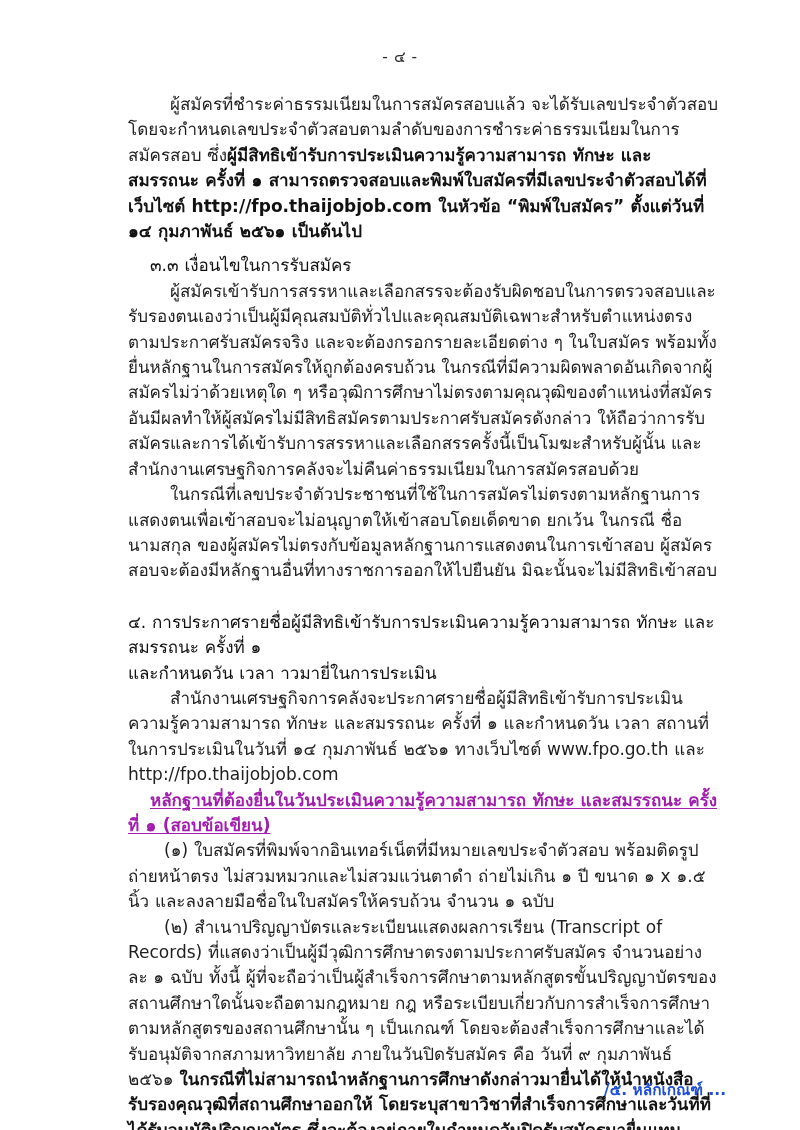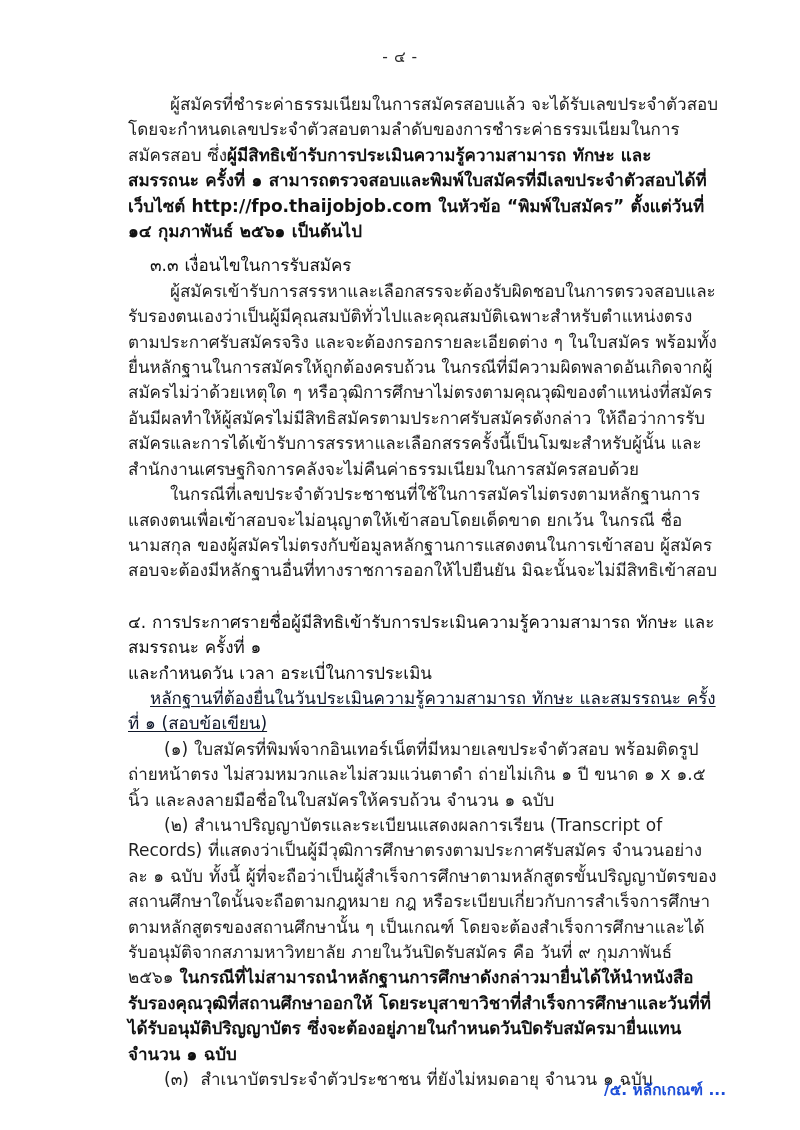--- a/index.html
+++ b/index.html
@@ -52,24 +52,24 @@
     text-indent: 22px;
   }
   .ind-item {
     text-indent: 36px;
   }
   .bold {
     font-weight: bold;
     color: #121212;
   }
   .heading-underline {
-    font-weight: normal;
+    font-weight: bold;
     text-decoration: underline;
     text-underline-offset: 2px;
-    color: #0f172a;
+    color: #a21caf;
   }
   .sec-title {
     font-weight: normal;
     color: #101010;
   }
   .gap-sm { height: 9px; }
   .gap-lg { height: 26px; }
   .footer-note {
     position: absolute;
     right: 74px;
@@ -94,22 +94,23 @@
 
     <p class="ind-heading sec-title">๓.๓ เงื่อนไขในการรับสมัคร</p>
 
     <p class="ind-first">ผู้สมัครเข้ารับการสรรหาและเลือกสรรจะต้องรับผิดชอบในการตรวจสอบและรับรองตนเองว่าเป็นผู้มีคุณสมบัติทั่วไปและคุณสมบัติเฉพาะสำหรับตำแหน่งตรงตามประกาศรับสมัครจริง และจะต้องกรอกรายละเอียดต่าง ๆ ในใบสมัคร พร้อมทั้งยื่นหลักฐานในการสมัครให้ถูกต้องครบถ้วน ในกรณีที่มีความผิดพลาดอันเกิดจากผู้สมัครไม่ว่าด้วยเหตุใด ๆ หรือวุฒิการศึกษาไม่ตรงตามคุณวุฒิของตำแหน่งที่สมัครอันมีผลทำให้ผู้สมัครไม่มีสิทธิสมัครตามประกาศรับสมัครดังกล่าว ให้ถือว่าการรับสมัครและการได้เข้ารับการสรรหาและเลือกสรรครั้งนี้เป็นโมฆะสำหรับผู้นั้น และสำนักงานเศรษฐกิจการคลังจะไม่คืนค่าธรรมเนียมในการสมัครสอบด้วย</p>
 
     <p class="ind-first">ในกรณีที่เลขประจำตัวประชาชนที่ใช้ในการสมัครไม่ตรงตามหลักฐานการแสดงตนเพื่อเข้าสอบจะไม่อนุญาตให้เข้าสอบโดยเด็ดขาด ยกเว้น ในกรณี ชื่อ นามสกุล ของผู้สมัครไม่ตรงกับข้อมูลหลักฐานการแสดงตนในการเข้าสอบ ผู้สมัครสอบจะต้องมีหลักฐานอื่นที่ทางราชการออกให้ไปยืนยัน มิฉะนั้นจะไม่มีสิทธิเข้าสอบ</p>
 
     <div class="gap-lg"></div>
 
     <p class="sec-title">๔. การประกาศรายชื่อผู้มีสิทธิเข้ารับการประเมินความรู้ความสามารถ ทักษะ และสมรรถนะ ครั้งที่ ๑</p>
-    <p class="sec-title">และกำหนดวัน เวลา อระเบี่ในการประเมิน</p>
+    <p class="sec-title">และกำหนดวัน เวลา าวมายี่ในการประเมิน</p>
 
+    <p class="ind-first">สำนักงานเศรษฐกิจการคลังจะประกาศรายชื่อผู้มีสิทธิเข้ารับการประเมินความรู้ความสามารถ ทักษะ และสมรรถนะ ครั้งที่ ๑ และกำหนดวัน เวลา สถานที่ในการประเมินในวันที่ ๑๔ กุมภาพันธ์ ๒๕๖๑ ทางเว็บไซต์ www.fpo.go.th และ http://fpo.thaijobjob.com</p>
 
     <p class="ind-heading heading-underline">หลักฐานที่ต้องยื่นในวันประเมินความรู้ความสามารถ ทักษะ และสมรรถนะ ครั้งที่ ๑ (สอบข้อเขียน)</p>
 
     <p class="ind-item"><span>(๑)</span> <span>ใบสมัครที่พิมพ์จากอินเทอร์เน็ตที่มีหมายเลขประจำตัวสอบ พร้อมติดรูปถ่ายหน้าตรง ไม่สวมหมวกและไม่สวมแว่นตาดำ ถ่ายไม่เกิน ๑ ปี ขนาด ๑ x ๑.๕ นิ้ว และลงลายมือชื่อในใบสมัครให้ครบถ้วน จำนวน ๑ ฉบับ</span></p>
 
     <p class="ind-item"><span>(๒)</span> <span>สำเนาปริญญาบัตรและระเบียนแสดงผลการเรียน (Transcript of Records) ที่แสดงว่าเป็นผู้มีวุฒิการศึกษาตรงตามประกาศรับสมัคร จำนวนอย่างละ ๑ ฉบับ ทั้งนี้ ผู้ที่จะถือว่าเป็นผู้สำเร็จการศึกษาตามหลักสูตรขั้นปริญญาบัตรของสถานศึกษาใดนั้นจะถือตามกฎหมาย กฎ หรือระเบียบเกี่ยวกับการสำเร็จการศึกษาตามหลักสูตรของสถานศึกษานั้น ๆ เป็นเกณฑ์ โดยจะต้องสำเร็จการศึกษาและได้รับอนุมัติจากสภามหาวิทยาลัย ภายในวันปิดรับสมัคร คือ วันที่ ๙ กุมภาพันธ์ ๒๕๖๑ </span><span class="bold">ในกรณีที่ไม่สามารถนำหลักฐานการศึกษาดังกล่าวมายื่นได้ให้นำหนังสือรับรองคุณวุฒิที่สถานศึกษาออกให้ โดยระบุสาขาวิชาที่สำเร็จการศึกษาและวันที่ที่ได้รับอนุมัติปริญญาบัตร ซึ่งจะต้องอยู่ภายในกำหนดวันปิดรับสมัครมายื่นแทน จำนวน ๑ ฉบับ</span></p>
 
     <p class="ind-item"><span>(๓)</span>&nbsp; <span>สำเนาบัตรประจำตัวประชาชน ที่ยังไม่หมดอายุ จำนวน ๑ ฉบับ</span></p>
 
   </div>

